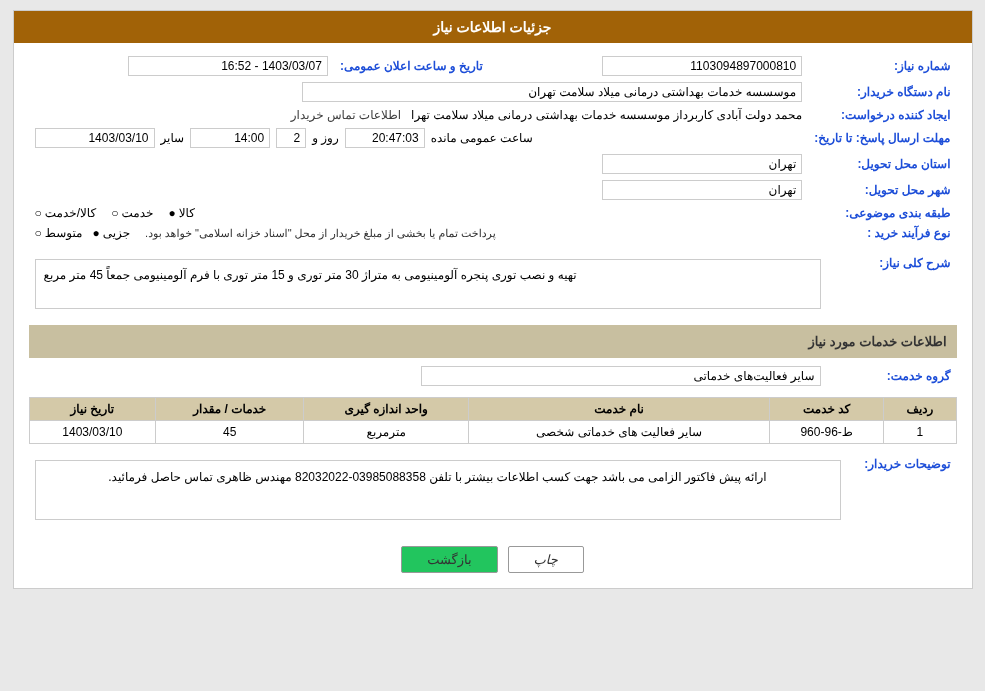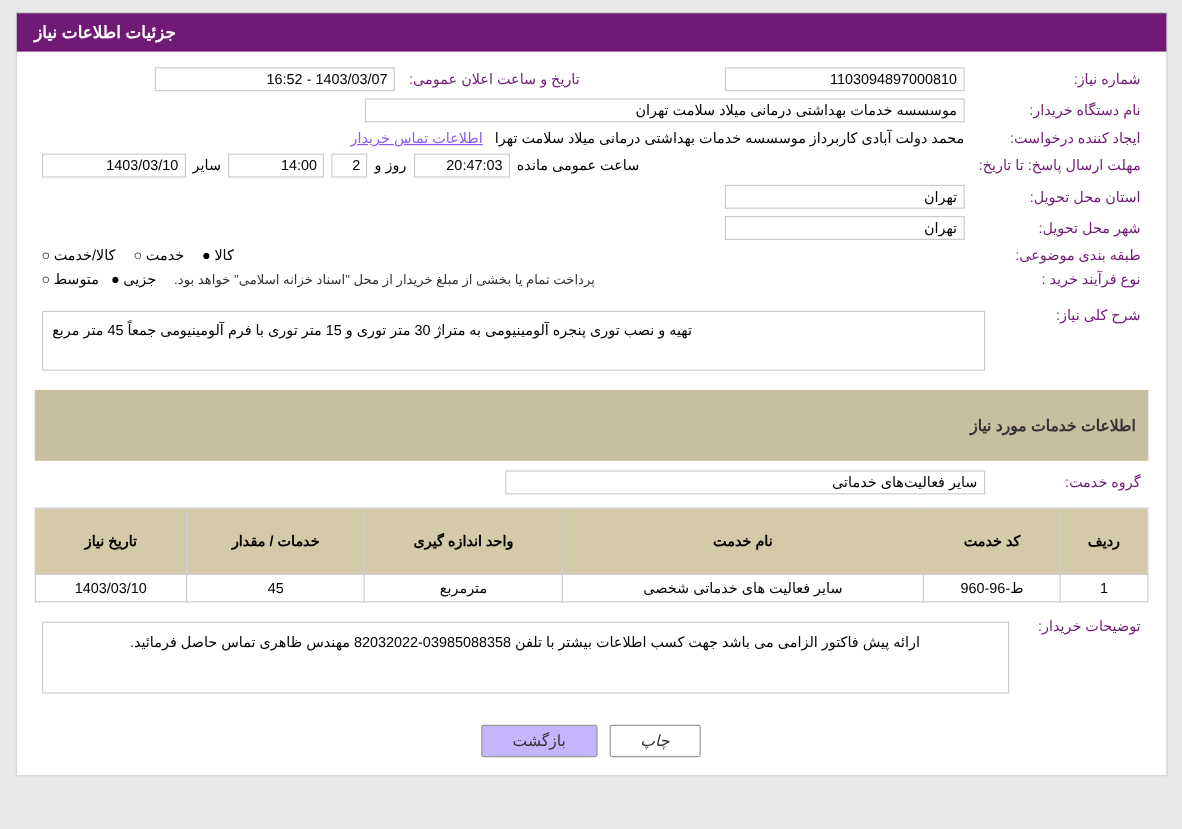--- a/index.html
+++ b/index.html
@@ -10,43 +10,43 @@
       direction: rtl;
       padding: 10px;
     }
     .page-container {
       background: #fff;
       border: 1px solid #ccc;
       max-width: 960px;
       margin: 0 auto;
     }
     .page-header {
-      background: #701a75;
+      background: #a16207;
       color: #fff;
-      text-align: left;
+      text-align: center;
       padding: 8px 15px;
       font-size: 14px;
       font-weight: bold;
     }
     .content-area {
       padding: 10px 15px;
     }
     .info-table {
       width: 100%;
       border-collapse: collapse;
       margin-bottom: 8px;
     }
     .info-table td {
       padding: 3px 6px;
       vertical-align: middle;
       font-size: 12px;
     }
     .label-cell {
-      color: #701a75;
-      font-weight: normal;
+      color: #1d4ed8;
+      font-weight: bold;
       white-space: nowrap;
       text-align: right;
       width: 130px;
     }
     .value-cell {
       text-align: right;
     }
     .input-field {
       border: 1px solid #ccc;
       padding: 2px 5px;
@@ -58,22 +58,21 @@
     .input-medium {
       width: 200px;
     }
     .input-narrow {
       width: 120px;
     }
     .input-small {
       width: 80px;
     }
     .link-orange {
-      color: #8b5cf6;
-      text-decoration: underline;
+      color: #404040;
       cursor: pointer;
     }
     .row-inline {
       display: flex;
       align-items: center;
       gap: 6px;
       flex-direction: row-reverse;
     }
     .radio-group {
       display: flex;
@@ -84,21 +83,21 @@
     .radio-item {
       display: flex;
       align-items: center;
       gap: 3px;
       flex-direction: row-reverse;
     }
     .section-header {
       background: #c8bfa0;
       color: #333;
       font-weight: bold;
-      padding: 22px 10px;
+      padding: 9px 10px;
       margin: 8px 0 5px 0;
       font-size: 13px;
     }
     .description-box {
       border: 1px solid #ccc;
       padding: 6px 8px;
       min-height: 50px;
       margin: 5px 0;
       font-size: 12px;
       direction: rtl;
@@ -107,21 +106,21 @@
       line-height: 1.6;
     }
     .service-table {
       width: 100%;
       border-collapse: collapse;
       margin: 8px 0;
     }
     .service-table th {
       background: #d4c9a8;
       border: 1px solid #ccc;
-      padding: 20px 8px;
+      padding: 4px 8px;
       text-align: center;
       font-size: 12px;
       font-weight: bold;
     }
     .service-table td {
       border: 1px solid #ccc;
       padding: 4px 8px;
       text-align: center;
       font-size: 12px;
     }
@@ -152,21 +151,21 @@
       border: 1px solid #999;
       cursor: pointer;
       border-radius: 2px;
     }
     .btn-print {
       background: #fff;
       color: #333;
       font-style: italic;
     }
     .btn-back {
-      background: #c4b5fd;
+      background: #22c55e;
       color: #333;
     }
   </style>
 </head>
 <body>
 
 <div class="page-container">
 
   <div class="page-header">
     <span>جزئیات اطلاعات نیاز</span>

